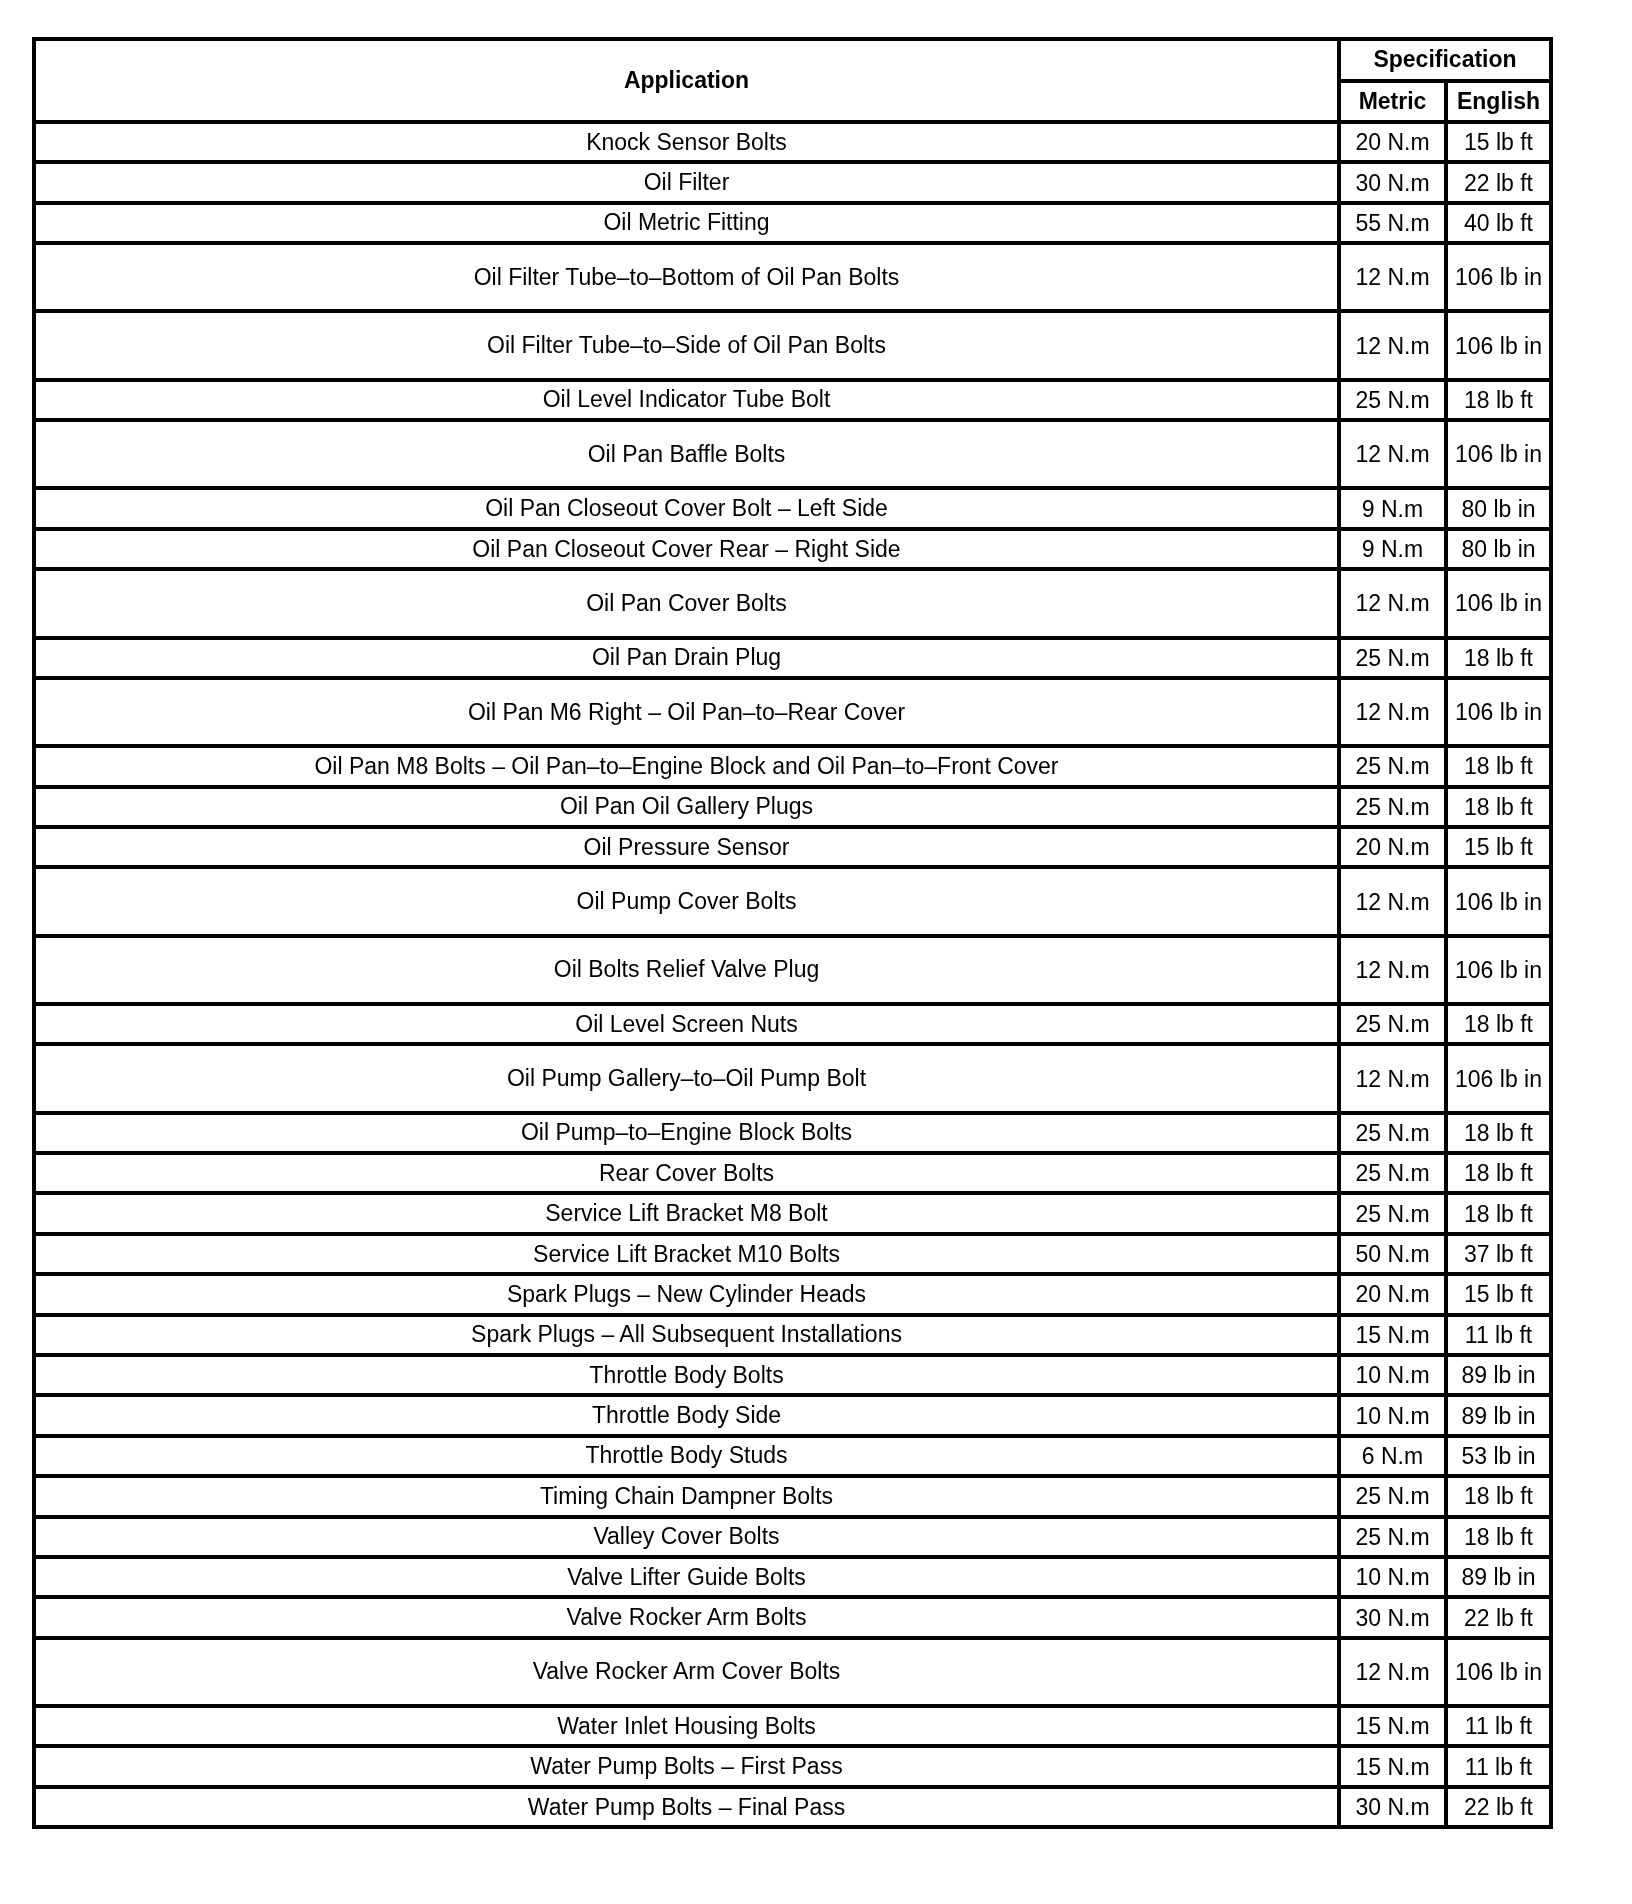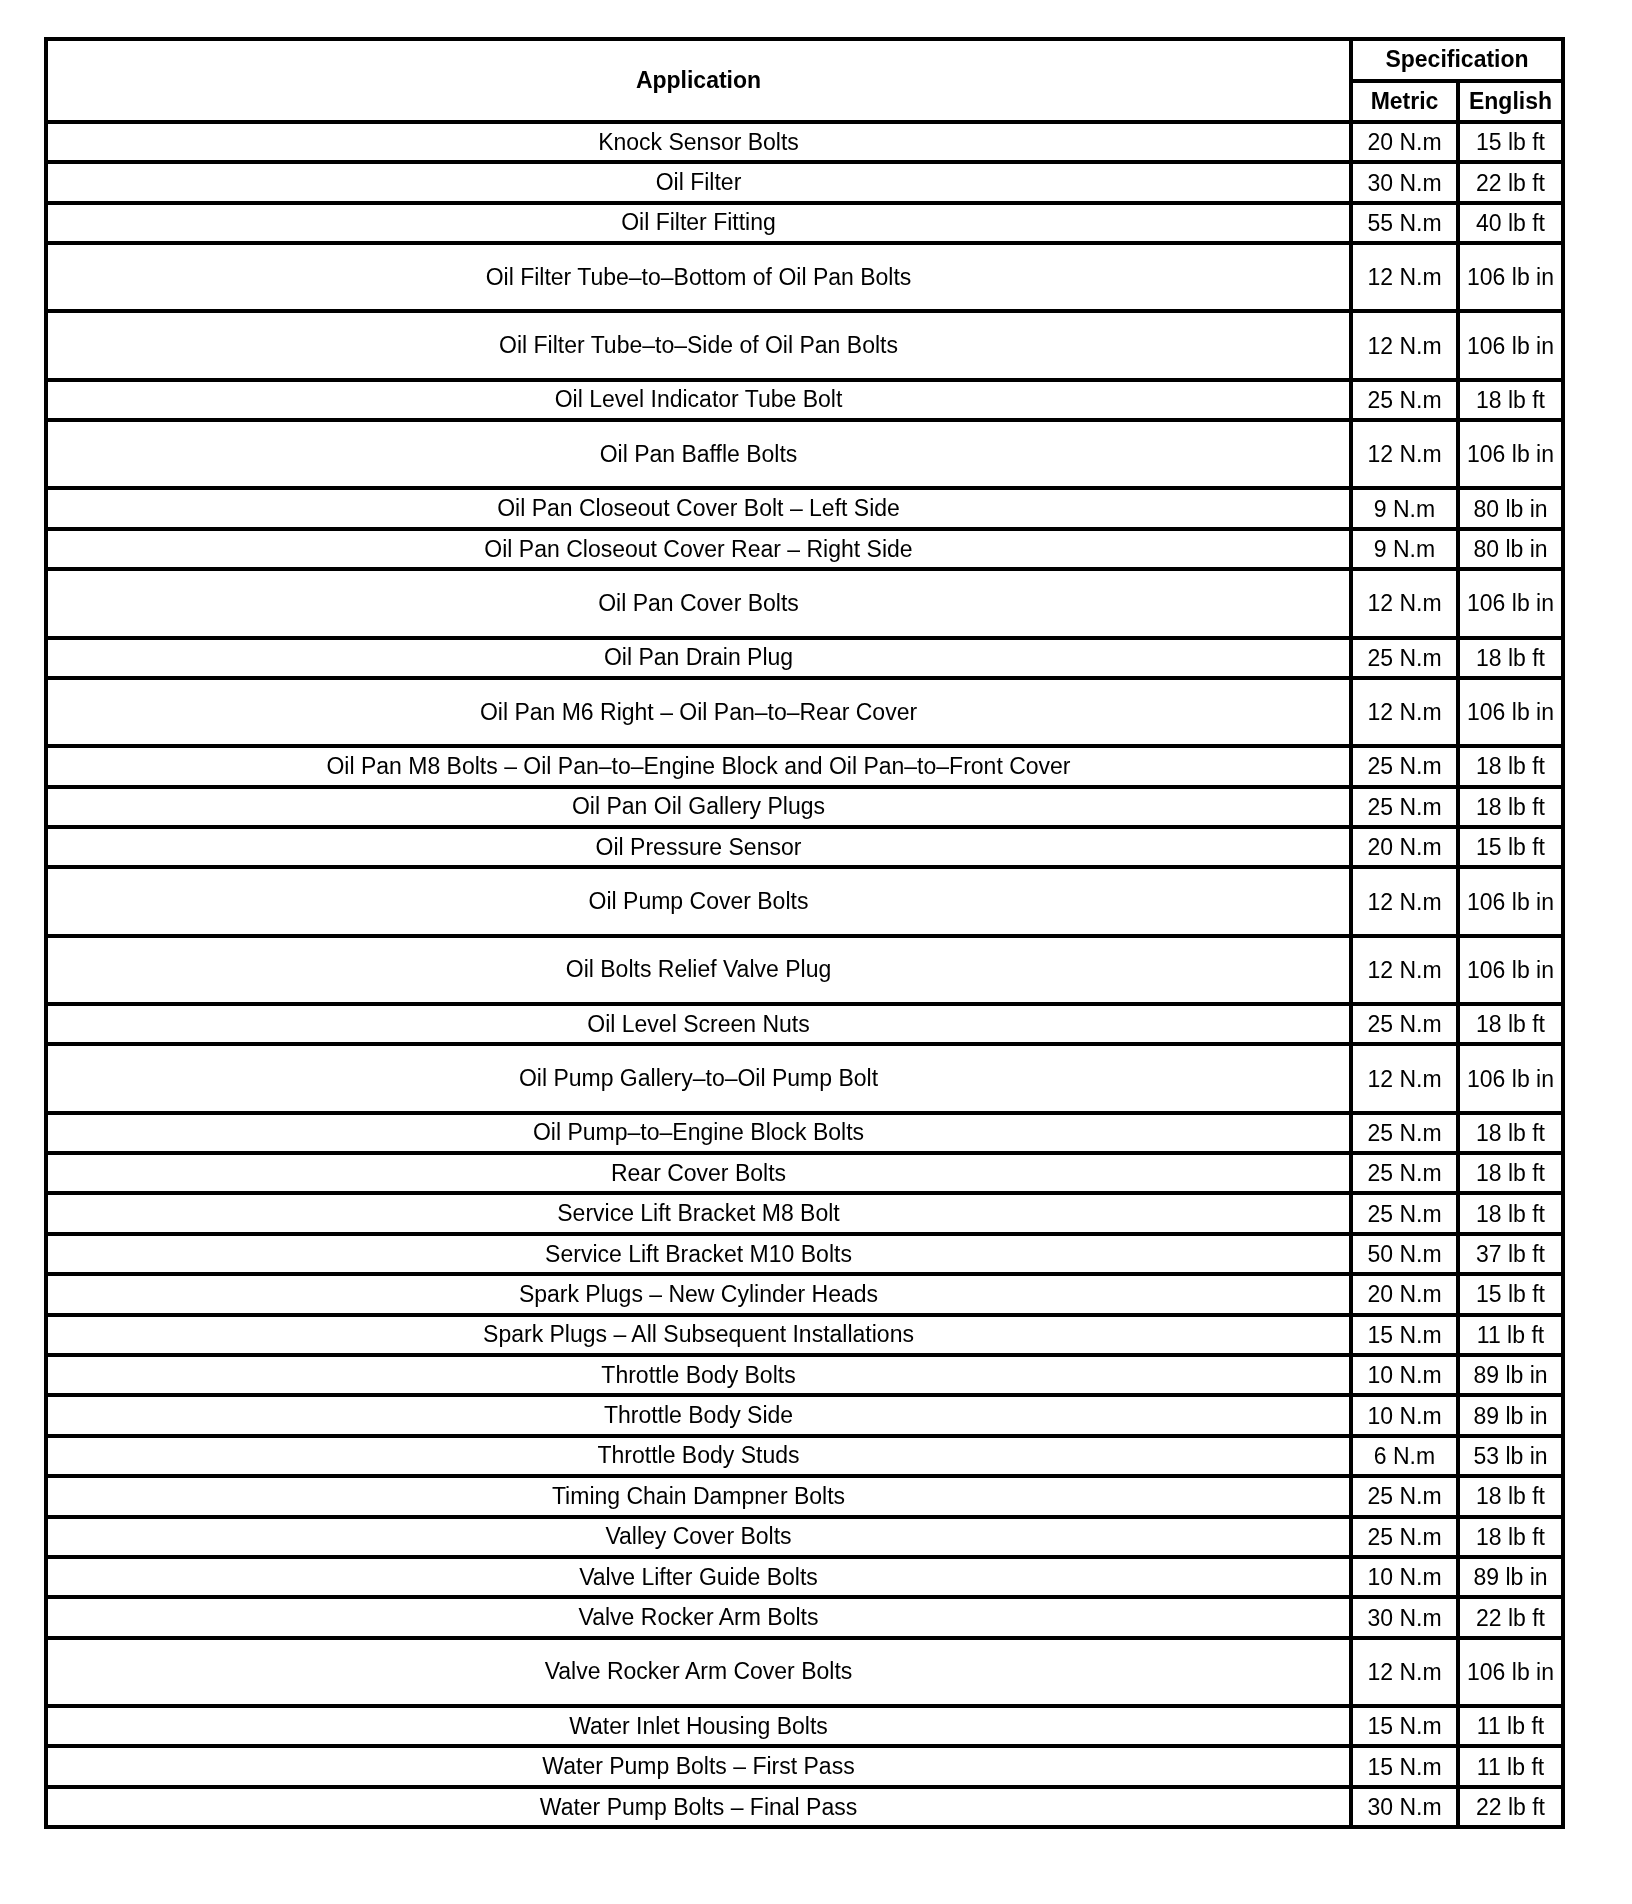--- a/index.html
+++ b/index.html
@@ -1,19 +1,19 @@
 <!DOCTYPE html>
 <html><head>
 <meta charset="utf-8">
 <style>
   html, body { margin: 0; padding: 0; background: #ffffff; }
   body { width: 1632px; height: 1904px; position: relative; overflow: hidden; }
   table.spec {
     position: absolute;
-    left: 44px;
+    left: 32px;
     top: 37px;
     width: 1517px;
     border-collapse: collapse;
     font-family: "Liberation Sans", sans-serif;
     color: #000000;
     table-layout: fixed;
   }
   table.spec td, table.spec th {
     border: 4px solid #000000;
     padding: 0;
@@ -68,21 +68,21 @@
         <td class="app">Knock Sensor Bolts</td>
         <td class="met">20 N.m</td>
         <td class="eng">15 lb ft</td>
       </tr>
       <tr class="single">
         <td class="app">Oil Filter</td>
         <td class="met">30 N.m</td>
         <td class="eng">22 lb ft</td>
       </tr>
       <tr class="single">
-        <td class="app">Oil Filter Fitting</td>
+        <td class="app">Oil Metric Fitting</td>
         <td class="met">55 N.m</td>
         <td class="eng">40 lb ft</td>
       </tr>
       <tr class="double">
         <td class="app">Oil Filter Tube–to–Bottom of Oil Pan Bolts</td>
         <td class="met">12 N.m</td>
         <td class="eng">106 lb in</td>
       </tr>
       <tr class="double">
         <td class="app">Oil Filter Tube–to–Side of Oil Pan Bolts</td>

